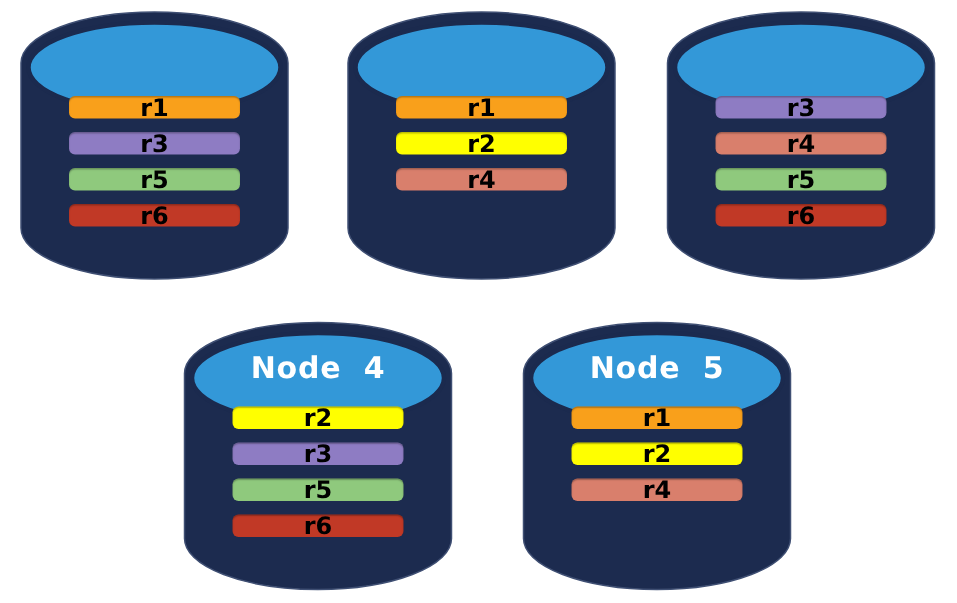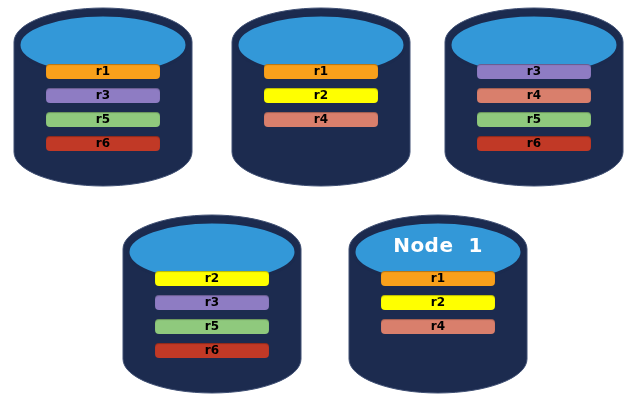--- a/index.html
+++ b/index.html
@@ -41,21 +41,21 @@
     align-items: center;
     gap: 9px;
   }
 
   .bar {
     width: 114px;
     height: 15px;
     line-height: 15px;
     border-radius: 4px;
     text-align: center;
-    font-size: 12px;
+    font-size: 16px;
     font-weight: bold;
     color: #000000;
     box-shadow: inset 0 1px 1px rgba(0,0,0,0.28);
   }
 </style>
 </head>
 <body>
 
 <div class="canvas" style="background: rgb(255, 255, 255);">
     <div class="node" style="left: 12px; top: 5px;">
@@ -91,32 +91,33 @@
         <div class="bar" style="background: rgb(217, 127, 108); color: rgb(0, 0, 0);">r4</div>
         <div class="bar" style="background: rgb(143, 201, 125); color: rgb(0, 0, 0);">r5</div>
         <div class="bar" style="background: rgb(193, 57, 38); color: rgb(0, 0, 0);">r6</div>
       </div>
     </div>
     <div class="node" style="left: 121px; top: 212px;">
       <svg class="cyl" width="182" height="184" viewBox="0 0 182 184">
         <path d="M 2 37 A 89 34 0 0 1 180 37 L 180 147 A 89 34 0 0 1 2 147 Z" fill="#1C2B4F" stroke="#3F4F73" stroke-width="1"></path>
         <ellipse cx="91" cy="40" rx="84" ry="30" fill="#3398D8" stroke="#1B2A4E" stroke-width="3"></ellipse>
       </svg>
+      <div class="node-label" style="color: rgb(255, 255, 255);">Node  4</div>
       <div class="bars">
         <div class="bar" style="background: rgb(255, 255, 0); color: rgb(0, 0, 0);">r2</div>
         <div class="bar" style="background: rgb(142, 124, 195); color: rgb(0, 0, 0);">r3</div>
         <div class="bar" style="background: rgb(143, 201, 125); color: rgb(0, 0, 0);">r5</div>
         <div class="bar" style="background: rgb(193, 57, 38); color: rgb(0, 0, 0);">r6</div>
       </div>
     </div>
     <div class="node" style="left: 347px; top: 212px;">
       <svg class="cyl" width="182" height="184" viewBox="0 0 182 184">
         <path d="M 2 37 A 89 34 0 0 1 180 37 L 180 147 A 89 34 0 0 1 2 147 Z" fill="#1C2B4F" stroke="#3F4F73" stroke-width="1"></path>
         <ellipse cx="91" cy="40" rx="84" ry="30" fill="#3398D8" stroke="#1B2A4E" stroke-width="3"></ellipse>
       </svg>
-      <div class="node-label" style="color: rgb(255, 255, 255);">Node  1</div>
+      <div class="node-label" style="color: rgb(255, 255, 255);">Node  5</div>
       <div class="bars">
         <div class="bar" style="background: rgb(249, 160, 27); color: rgb(0, 0, 0);">r1</div>
         <div class="bar" style="background: rgb(255, 255, 0); color: rgb(0, 0, 0);">r2</div>
         <div class="bar" style="background: rgb(217, 127, 108); color: rgb(0, 0, 0);">r4</div>
       </div>
     </div>
   </div>
 
 </body></html>

